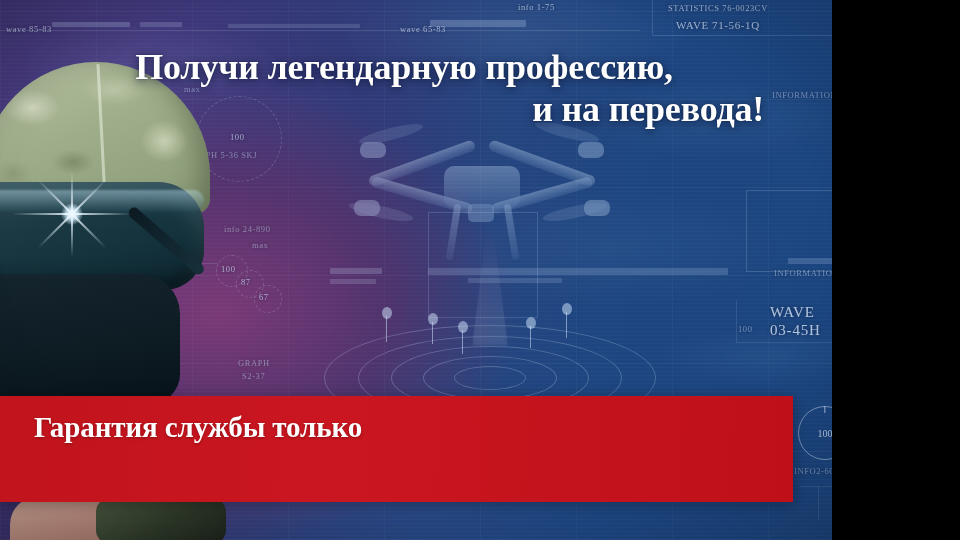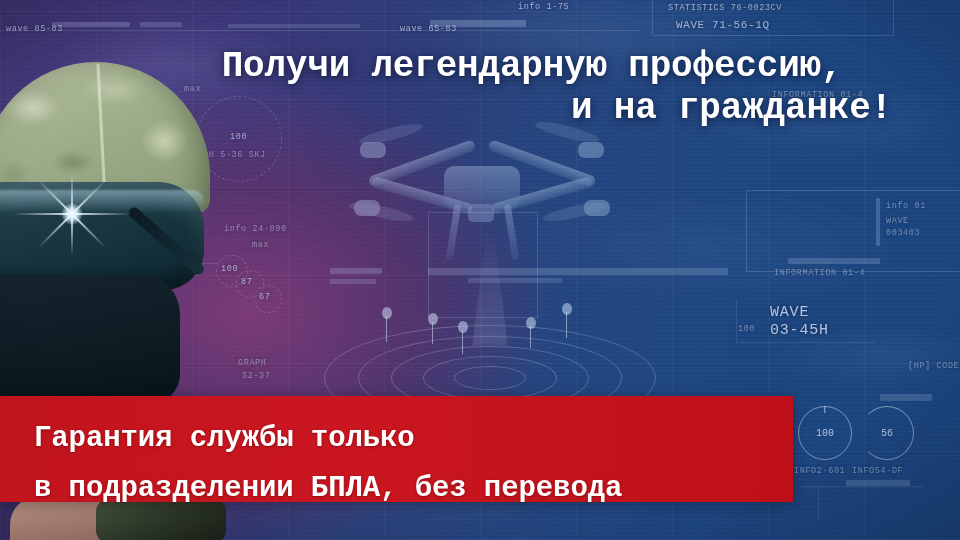--- a/index.html
+++ b/index.html
@@ -1,18 +1,18 @@
 <!DOCTYPE html>
 <html><head>
 <meta charset="utf-8">
 <style>
   html,body{margin:0;padding:0;background:#000;}
   #stage{
-    position:relative;width:960px;height:540px;overflow:hidden;
-    font-family:Liberation Mono, monospace;
+    position:relative;width:832px;height:540px;overflow:hidden;
+    font-family:Liberation Serif, serif;
     background:#4c1d95;
   }
   
   .bg-base{
     position:absolute;inset:0;
     background:
       radial-gradient(ellipse 420px 320px at 26% 58%, rgba(126,58,120,.95) 0%, rgba(92,48,104,.75) 40%, rgba(60,44,102,0) 72%),
       radial-gradient(ellipse 520px 380px at 10% 30%, rgba(82,66,140,.85) 0%, rgba(56,52,118,.45) 55%, rgba(40,48,110,0) 80%),
       linear-gradient(100deg,#3a2c63 0%, #3b3472 16%, #2e3d78 36%, #25457f 56%, #1d4681 74%, #1b457f 100%);
   }
@@ -116,21 +116,21 @@
   #banner{
     position:absolute;left:0;top:396px;width:793px;height:106px;
     background:linear-gradient(92deg,#c1141d 0%,#ca1620 42%,#bf1019 100%);
     box-shadow:0 2px 14px rgba(0,0,0,.32);
   }
   #banner .txt{
     position:absolute;left:34px;top:12px;right:14px;
     color:#fff;font-weight:700;font-size:29px;line-height:1.32;letter-spacing:-.1px;
     font-stretch:condensed;text-shadow:0 1px 3px rgba(70,0,4,.45);
   }
-  #banner .txt .ln{display:block;white-space:nowrap;margin-top:12px;}
+  #banner .txt .ln{display:block;white-space:nowrap;}
 </style>
 </head>
 <body>
 
 <div id="stage">
 
   <div class="bg-base"></div>
   <div class="bg-tex"></div>
   <div class="bg-grid"></div>
   <div class="bg-scan"></div>
@@ -254,23 +254,22 @@
       <div class="s" style="width:96px;margin-left:-48px;margin-top:-1px;transform:rotate(-45deg);"></div>
     </div>
   </div>
   <div id="face"></div>
   <div id="face-goggle"></div>
 
   <div class="vig"></div>
 
   <div id="headline">
     <span class="ln">Получи легендарную профессию,</span>
-    <span class="ln">и на гражданке!</span>
+    <span class="ln">и на перевода!</span>
   </div>
 
   <div id="banner">
     <div class="txt">
       <span class="ln">Гарантия службы только</span>
-      <span class="ln">в подразделении БПЛА, без перевода</span>
     </div>
   </div>
 
 </div>
 
 </body></html>

